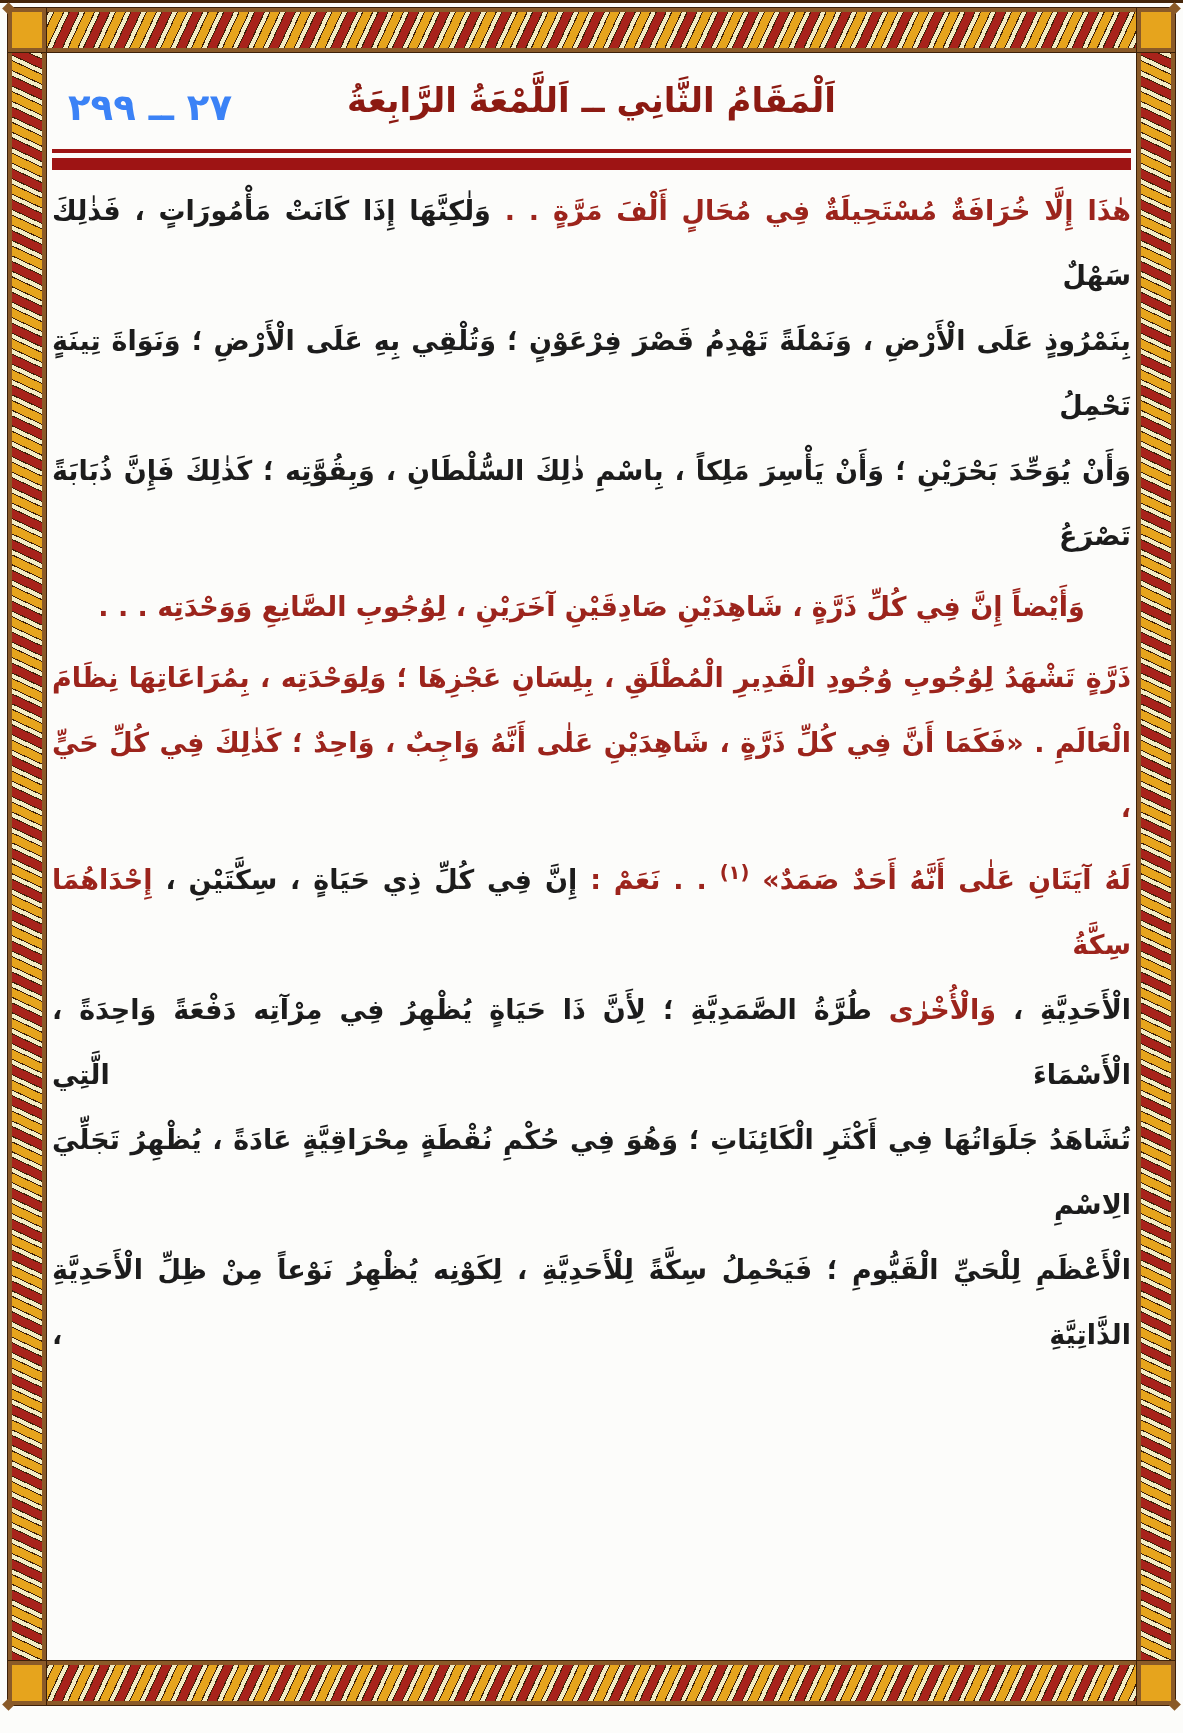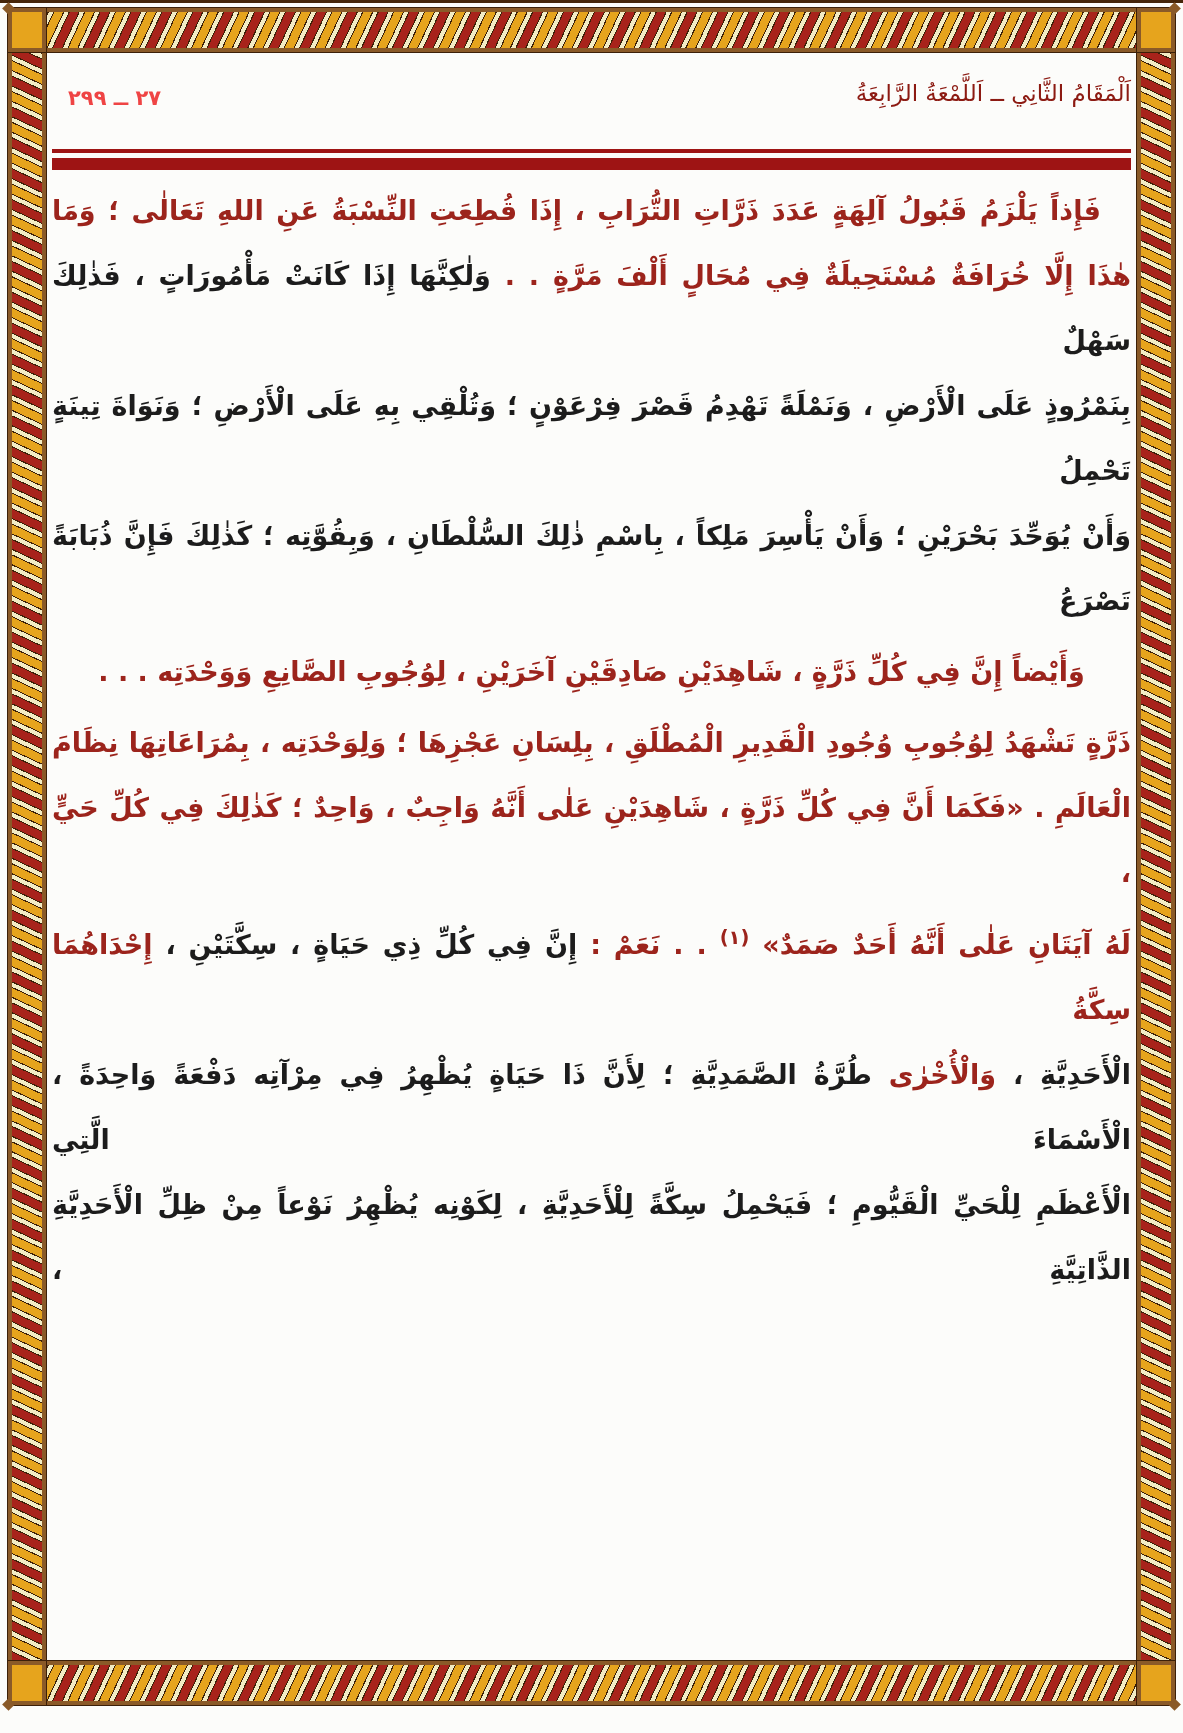--- a/index.html
+++ b/index.html
@@ -33,24 +33,24 @@
   .corner.bl{left:8px;bottom:28px;} .corner.br{right:8px;bottom:28px;}
   .finial{position:absolute;width:9px;height:9px;background:#8a5a28;transform:rotate(45deg);}
   .finial.tl{left:4px;top:4px;} .finial.tr{right:4px;top:4px;}
   .finial.bl{left:4px;bottom:24px;} .finial.br{right:4px;bottom:24px;}
 
   
   .content{position:absolute;left:52px;right:52px;top:62px;bottom:80px;direction:rtl;}
   .header{position:relative;height:108px;}
   .page-num{
     position:absolute;left:16px;top:24px;direction:rtl;
-    font-size:21px;font-weight:bold;color:#ef4444;letter-spacing:1px;
+    font-size:37px;font-weight:bold;color:#3b82f6;letter-spacing:1px;
   }
   .title{
-    padding-top:18px;font-size:23px;font-weight:normal;color:#8c1a12;
+    text-align:center;padding-top:18px;font-size:34px;font-weight:bold;color:#8c1a12;
   }
   .rule-thin{position:absolute;left:0;right:0;bottom:17px;height:4px;background:#9e1414;}
   .rule-thick{position:absolute;left:0;right:0;bottom:0;height:12px;background:#9e1414;}
 
   .body-text{margin-top:8px;font-weight:bold;font-size:27px;color:#1c1c1c;}
   .para{margin:0 0 6px 0;}
   .line{line-height:65px;white-space:normal;}
   .line.just{text-align:justify;text-align-last:justify;}
   .line.center{text-align:center;text-align-last:center;}
   .line.indent{text-indent:30px;}
@@ -81,31 +81,31 @@
 
     <div class="header">
       <div class="page-num">٢٧ ــ ٢٩٩</div>
       <div class="title">اَلْمَقَامُ الثَّانِي ــ اَللَّمْعَةُ الرَّابِعَةُ</div>
       <div class="rule-thin"></div>
       <div class="rule-thick"></div>
     </div>
 
     <div class="body-text">
         <div class="para">
-          <div class="line just indent"><span class="run-red">فَإِذاً يَلْزَمُ قَبُولُ آلِهَةٍ عَدَدَ ذَرَّاتِ التُّرَابِ ، إِذَا قُطِعَتِ النِّسْبَةُ عَنِ اللهِ تَعَالٰى ؛ وَمَا</span></div>
           <div class="line just"><span class="run-red">هٰذَا إِلَّا خُرَافَةٌ مُسْتَحِيلَةٌ فِي مُحَالٍ أَلْفَ مَرَّةٍ . . </span><span class="run-black">وَلٰكِنَّهَا إِذَا كَانَتْ مَأْمُورَاتٍ ، فَذٰلِكَ سَهْلٌ</span></div>
           <div class="line just"><span class="run-black">بِنَمْرُوذٍ عَلَى الْأَرْضِ ، وَنَمْلَةً تَهْدِمُ قَصْرَ فِرْعَوْنٍ ؛ وَتُلْقِي بِهِ عَلَى الْأَرْضِ ؛ وَنَوَاةَ تِينَةٍ تَحْمِلُ</span></div>
           <div class="line just"><span class="run-black">وَأَنْ يُوَحِّدَ بَحْرَيْنِ ؛ وَأَنْ يَأْسِرَ مَلِكاً ، بِاسْمِ ذٰلِكَ السُّلْطَانِ ، وَبِقُوَّتِه ؛ كَذٰلِكَ فَإِنَّ ذُبَابَةً تَصْرَعُ</span></div>
         </div>
         <div class="para">
           <div class="line center"><span class="run-red">وَأَيْضاً إِنَّ فِي كُلِّ ذَرَّةٍ ، شَاهِدَيْنِ صَادِقَيْنِ آخَرَيْنِ ، لِوُجُوبِ الصَّانِعِ وَوَحْدَتِه . . .</span></div>
         </div>
         <div class="para">
           <div class="line just"><span class="run-red">ذَرَّةٍ تَشْهَدُ لِوُجُوبِ وُجُودِ الْقَدِيرِ الْمُطْلَقِ ، بِلِسَانِ عَجْزِهَا ؛ وَلِوَحْدَتِه ، بِمُرَاعَاتِهَا نِظَامَ</span></div>
           <div class="line just"><span class="run-red">الْعَالَمِ . «فَكَمَا أَنَّ فِي كُلِّ ذَرَّةٍ ، شَاهِدَيْنِ عَلٰى أَنَّهُ وَاجِبٌ ، وَاحِدٌ ؛ كَذٰلِكَ فِي كُلِّ حَيٍّ ،</span></div>
           <div class="line just"><span class="run-red">لَهُ آيَتَانِ عَلٰى أَنَّهُ أَحَدٌ صَمَدٌ» </span><span class="run-red run-sup">(١)</span><span class="run-red"> . . نَعَمْ : </span><span class="run-black">إِنَّ فِي كُلِّ ذِي حَيَاةٍ ، سِكَّتَيْنِ ، </span><span class="run-red">إِحْدَاهُمَا سِكَّةُ</span></div>
           <div class="line just"><span class="run-black">الْأَحَدِيَّةِ ، </span><span class="run-red">وَالْأُخْرٰى </span><span class="run-black">طُرَّةُ الصَّمَدِيَّةِ ؛ لِأَنَّ ذَا حَيَاةٍ يُظْهِرُ فِي مِرْآتِه دَفْعَةً وَاحِدَةً ، الْأَسْمَاءَ الَّتِي</span></div>
+          <div class="line just"><span class="run-black">تُشَاهَدُ جَلَوَاتُهَا فِي أَكْثَرِ الْكَائِنَاتِ ؛ وَهُوَ فِي حُكْمِ نُقْطَةٍ مِحْرَاقِيَّةٍ عَادَةً ، يُظْهِرُ تَجَلِّيَ الِاسْمِ</span></div>
           <div class="line just"><span class="run-black">الْأَعْظَمِ لِلْحَيِّ الْقَيُّومِ ؛ فَيَحْمِلُ سِكَّةً لِلْأَحَدِيَّةِ ، لِكَوْنِه يُظْهِرُ نَوْعاً مِنْ ظِلِّ الْأَحَدِيَّةِ الذَّاتِيَّةِ ،</span></div>
         </div>
       </div>
 
   </div>
 </div>
 
 </body></html>

